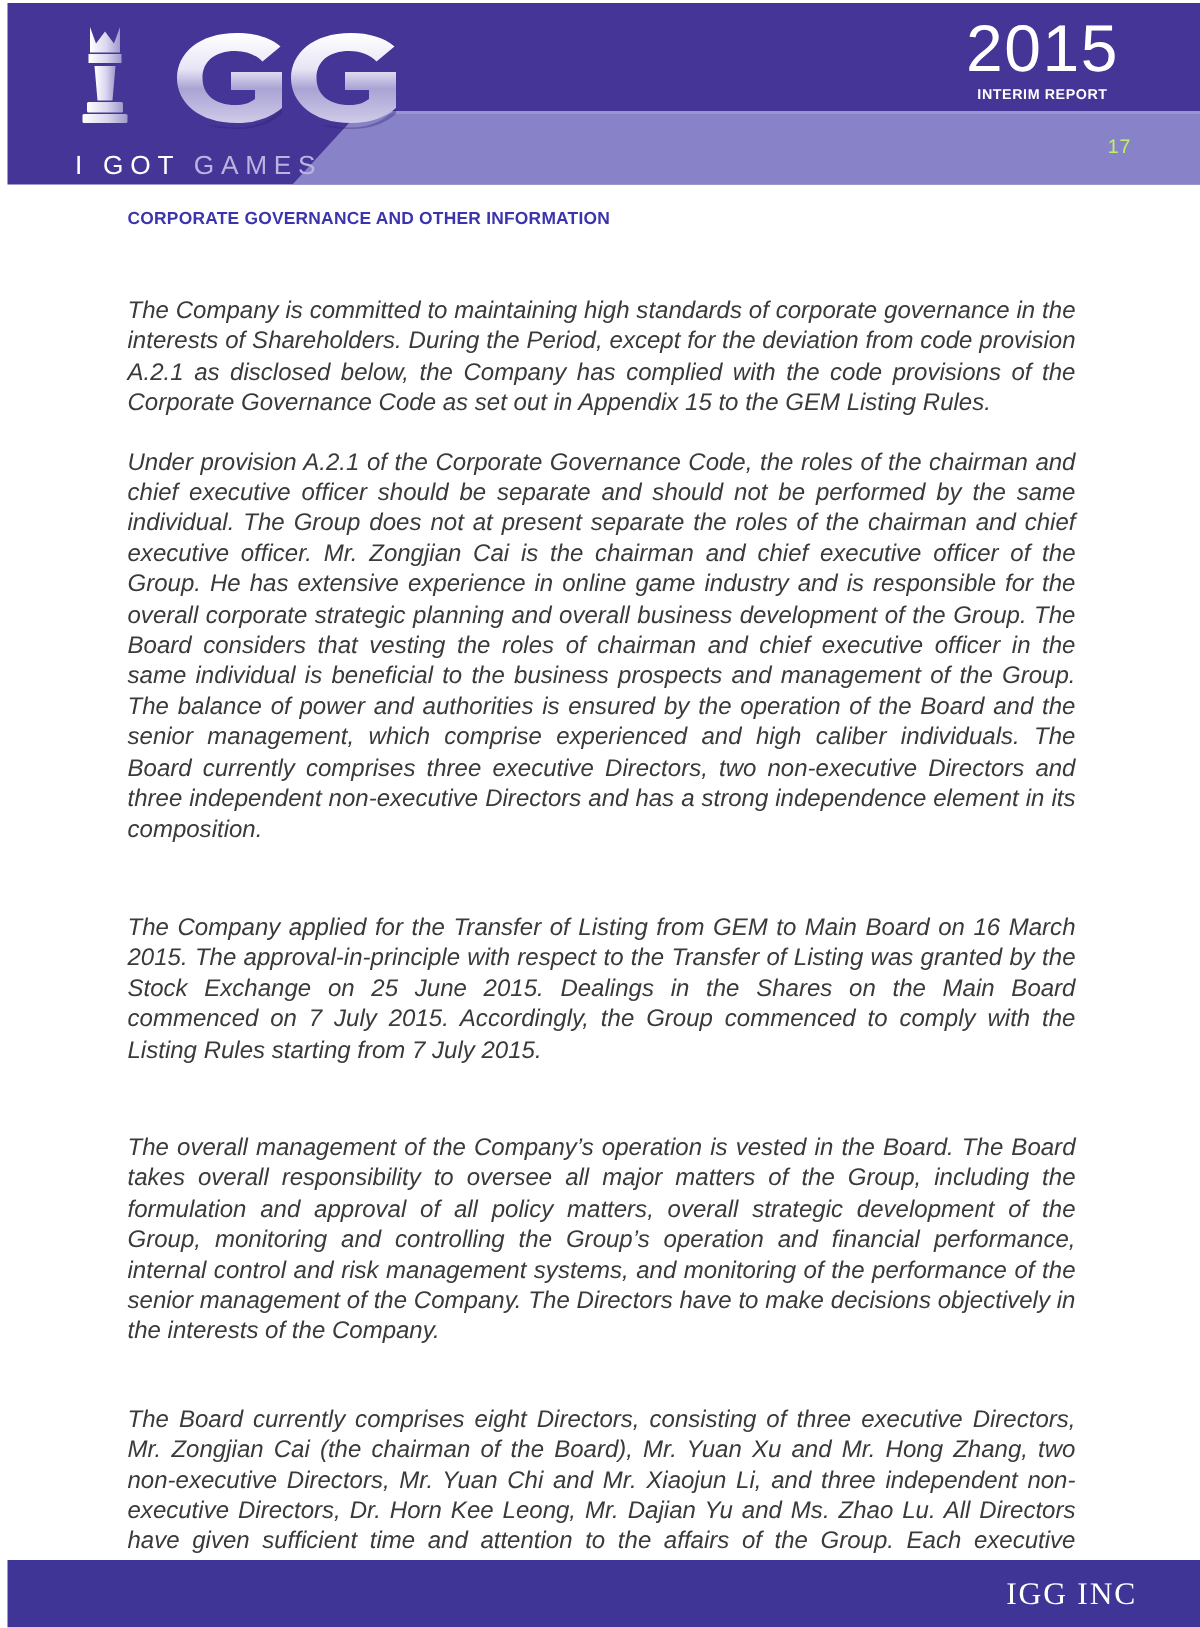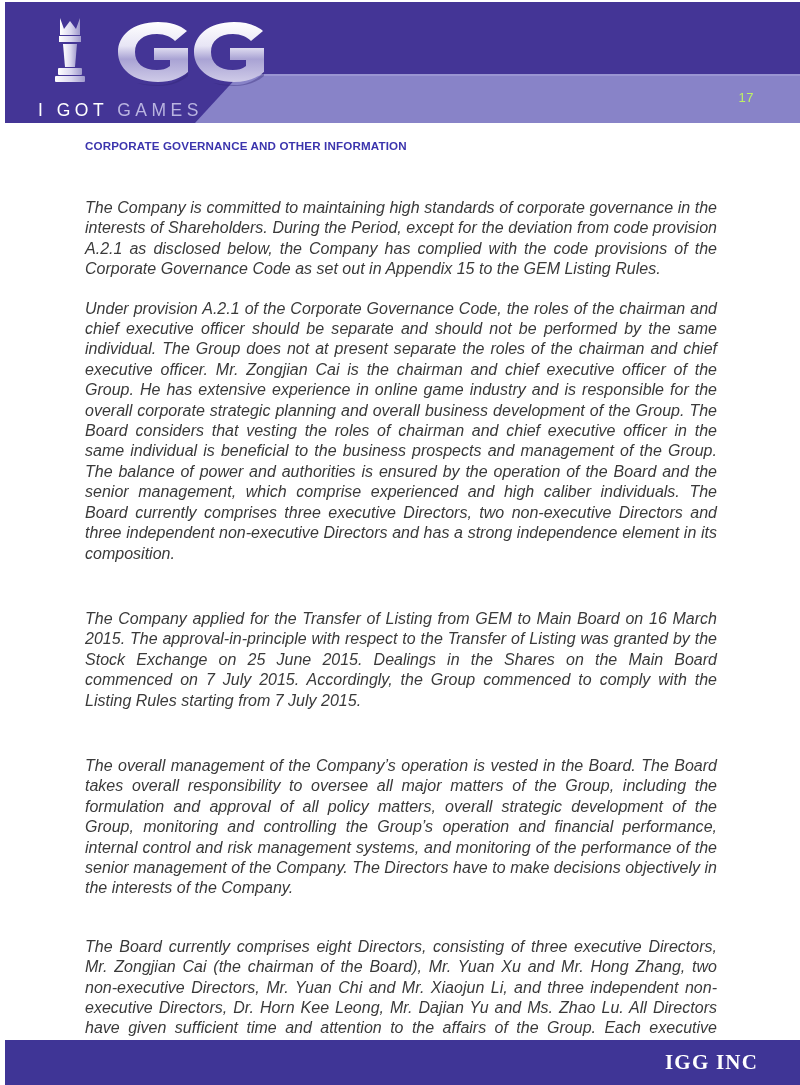--- a/index.html
+++ b/index.html
@@ -54,21 +54,21 @@
     height: 110px;
   }
   .logo-mark {
     position: relative;
     height: 78px;
     width: 245px;
   }
   .logo-svg { display: block; }
   .logo-tagline {
     position: absolute;
-    left: 33px;
+    left: 45px;
     top: 98px;
     font-size: 17.5px;
     letter-spacing: 4.5px;
     font-weight: 400;
     white-space: nowrap;
     font-family: "Liberation Sans", sans-serif;
   }
   .logo-tagline .seg-a { color: #ffffff; }
   .logo-tagline .seg-b { color: #b9b4e0; }
 
@@ -143,21 +143,21 @@
     height: 45px;
     background: #3f3596;
   }
   .footer-brand {
     position: absolute;
     right: 42px;
     top: 10px;
     color: #ffffff;
     font-family: "Liberation Serif", serif;
     font-size: 21px;
-    font-weight: bold;
+    font-weight: normal;
     letter-spacing: 1.2px;
   }
 </style>
 </head>
 <body>
 
 <div class="page-header">
   <div class="header-band"></div>
   <div class="header-band-top"></div>
 
@@ -195,20 +195,24 @@
           <path d="M138 62 L138 66 C131 72 121 76 108 76 C100 76 93 75 87 73 C94 74 101 75 108 75 C121 75 131 70 138 62 Z"></path>
           <path d="M214 62 L214 66 C207 72 197 76 184 76 C176 76 169 75 163 73 C170 74 177 75 184 75 C197 75 207 70 214 62 Z"></path>
         </g>
       </svg>
     </div>
   </div>
   <div class="logo-tagline">
     <span class="seg-a">I GOT</span><span style="letter-spacing:4.5px"> </span><span class="seg-b">GAMES</span>
   </div>
 
+  <div class="year-block">
+    <div class="year-text">2015</div>
+    <div class="interim-text">INTERIM REPORT</div>
+  </div>
 
   <div class="page-number">17</div>
 </div>
 
 <div class="content">
   <h2 class="section-heading">CORPORATE GOVERNANCE AND OTHER INFORMATION</h2>
 
   <div class="sp-h1"></div>
   <div class="sp-h2"></div>
   <p class="body-text">The Company is committed to maintaining high standards of corporate governance in the interests of Shareholders. During the Period, except for the deviation from code provision A.2.1 as disclosed below, the Company has complied with the code provisions of the Corporate Governance Code as set out in Appendix 15 to the GEM Listing Rules.</p>

